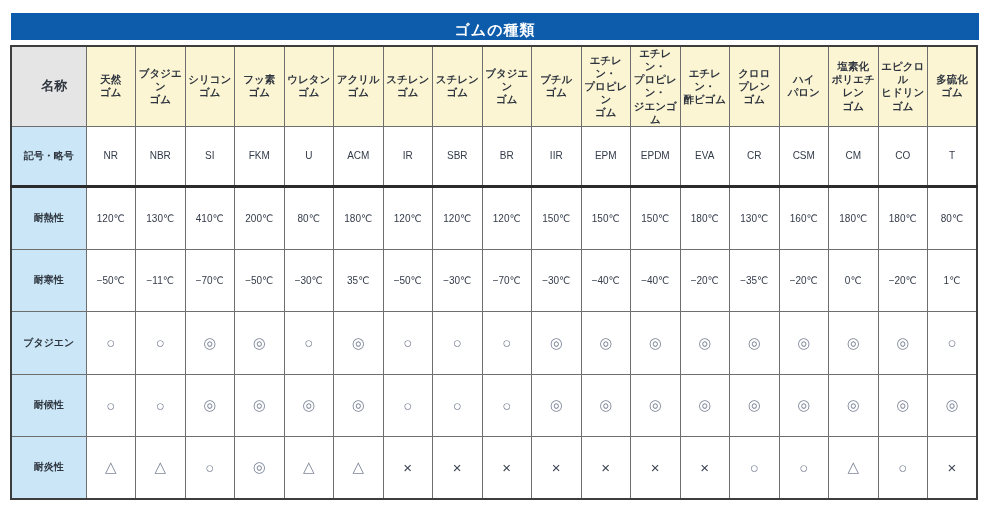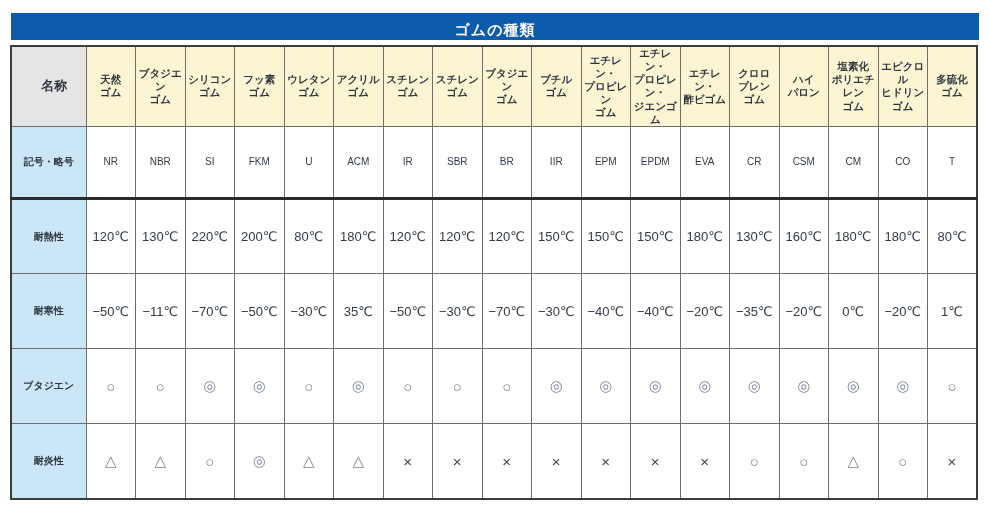--- a/index.html
+++ b/index.html
@@ -46,21 +46,21 @@
 
   
   tbody th.rowlab {
     background: #cbe7f7; font-size: 10px; font-weight: bold; color: #2f3640;
     white-space: nowrap;
   }
 
   tbody td { background: #ffffff; }
   tr.r-symbol td { font-size: 10px; color: #323b49; height: 55px; }
   tr.r-symbol th, tr.r-symbol td { border-bottom: 3px solid #2b2b2b; }
-  tr.r-temp td { font-size: 13px; color: #323b49; height: 57px; white-space: nowrap; }
+  tr.r-temp td { font-size: 10px; color: #323b49; height: 57px; white-space: nowrap; }
   tr.r-rating td { font-size: 15px; height: 57px; }
   td.glyph-circ { color: #7d8698; }
   td.glyph-x { color: #3c4452; font-size: 14px; }
   td.glyph-tri { color: #7d8698; font-size: 13px; }
 </style>
 </head>
 <body>
 
 <div class="page">
   <div class="title-bar">
@@ -135,21 +135,21 @@
           <td>CR</td>
           <td>CSM</td>
           <td>CM</td>
           <td>CO</td>
           <td>T</td>
         </tr>
         <tr class="r-temp">
           <th class="rowlab">耐熱性</th>
           <td>120℃</td>
           <td>130℃</td>
-          <td>220℃</td>
+          <td>410℃</td>
           <td>200℃</td>
           <td>80℃</td>
           <td>180℃</td>
           <td>120℃</td>
           <td>120℃</td>
           <td>120℃</td>
           <td>150℃</td>
           <td>150℃</td>
           <td>150℃</td>
           <td>180℃</td>
@@ -195,20 +195,41 @@
           <td class="glyph-circ">◎</td>
           <td class="glyph-circ">◎</td>
           <td class="glyph-circ">◎</td>
           <td class="glyph-circ">◎</td>
           <td class="glyph-circ">◎</td>
           <td class="glyph-circ">◎</td>
           <td class="glyph-circ">◎</td>
           <td class="glyph-circ">○</td>
         </tr>
         <tr class="r-rating">
+          <th class="rowlab">耐候性</th>
+          <td class="glyph-circ">○</td>
+          <td class="glyph-circ">○</td>
+          <td class="glyph-circ">◎</td>
+          <td class="glyph-circ">◎</td>
+          <td class="glyph-circ">◎</td>
+          <td class="glyph-circ">◎</td>
+          <td class="glyph-circ">○</td>
+          <td class="glyph-circ">○</td>
+          <td class="glyph-circ">○</td>
+          <td class="glyph-circ">◎</td>
+          <td class="glyph-circ">◎</td>
+          <td class="glyph-circ">◎</td>
+          <td class="glyph-circ">◎</td>
+          <td class="glyph-circ">◎</td>
+          <td class="glyph-circ">◎</td>
+          <td class="glyph-circ">◎</td>
+          <td class="glyph-circ">◎</td>
+          <td class="glyph-circ">◎</td>
+        </tr>
+        <tr class="r-rating">
           <th class="rowlab">耐炎性</th>
           <td class="glyph-tri">△</td>
           <td class="glyph-tri">△</td>
           <td class="glyph-circ">○</td>
           <td class="glyph-circ">◎</td>
           <td class="glyph-tri">△</td>
           <td class="glyph-tri">△</td>
           <td class="glyph-x">×</td>
           <td class="glyph-x">×</td>
           <td class="glyph-x">×</td>

